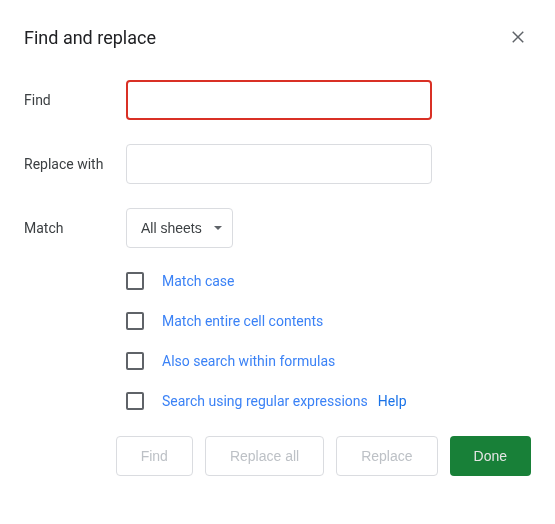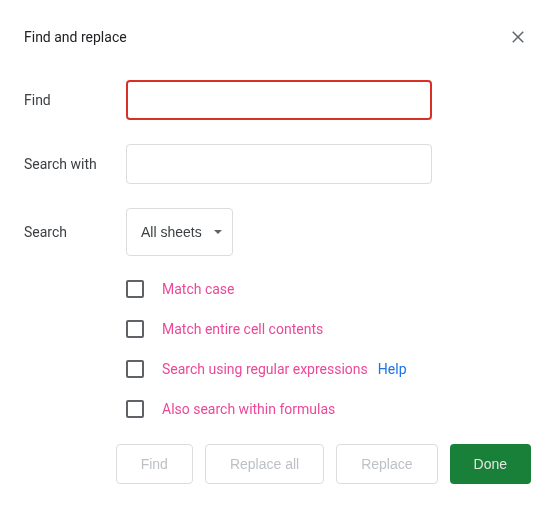--- a/index.html
+++ b/index.html
@@ -19,21 +19,21 @@
       padding: 24px;
       position: relative;
     }
     .header {
       display: flex;
       justify-content: space-between;
       align-items: center;
       margin-bottom: 30px;
     }
     .title {
-      font-size: 14px;
+      font-size: 18px;
       font-weight: 400;
       color: #202124;
     }
     .close-btn {
       background: none;
       border: none;
       cursor: pointer;
       color: #5f6368;
       padding: 4px;
       display: flex;
@@ -61,21 +61,21 @@
       outline: none;
     }
     .text-input.highlighted {
       border: 2.5px solid #d93025;
     }
     .select-wrap {
       position: relative;
       display: inline-block;
     }
     .select-btn {
-      height: 48px;
+      height: 40px;
       border: 1px solid #dadce0;
       border-radius: 4px;
       background: #fff;
       padding: 0 30px 0 14px;
       font-size: 14px;
       color: #3c4043;
       cursor: pointer;
       display: flex;
       align-items: center;
       position: relative;
@@ -104,21 +104,21 @@
       width: 18px;
       height: 18px;
       border: 2px solid #5f6368;
       border-radius: 2px;
       margin-right: 18px;
       cursor: pointer;
       flex-shrink: 0;
     }
     .checkbox-label {
       font-size: 14px;
-      color: #ec4899;
+      color: #3b82f6;
     }
     .help-link {
       color: #1a73e8;
       text-decoration: none;
       margin-left: 10px;
       font-size: 14px;
       cursor: pointer;
     }
     .button-bar {
       display: flex;
@@ -162,26 +162,26 @@
       </svg>
     </button>
   </div>
 
   <div class="form-row">
     <div class="form-label">Find</div>
     <input type="text" class="text-input highlighted" value="" style="">
   </div>
 
   <div class="form-row">
-    <div class="form-label">Search with</div>
+    <div class="form-label">Replace with</div>
     <input type="text" class="text-input" value="" style="">
   </div>
 
   <div class="form-row">
-    <div class="form-label">Search</div>
+    <div class="form-label">Match</div>
     <div class="select-wrap">
       <button class="select-btn">
         <span>All sheets</span>
         <span class="select-arrow"></span>
       </button>
     </div>
   </div>
 
   <div class="checkbox-group">
 
@@ -190,27 +190,27 @@
       <span class="checkbox-label">Match case</span>
     </div>
 
     <div class="checkbox-row">
       <div class="checkbox"></div>
       <span class="checkbox-label">Match entire cell contents</span>
     </div>
 
     <div class="checkbox-row">
       <div class="checkbox"></div>
+      <span class="checkbox-label">Also search within formulas</span>
+    </div>
+
+    <div class="checkbox-row">
+      <div class="checkbox"></div>
       <span class="checkbox-label">Search using regular expressions</span>
       <a class="help-link">Help</a>
-    </div>
-
-    <div class="checkbox-row">
-      <div class="checkbox"></div>
-      <span class="checkbox-label">Also search within formulas</span>
     </div>
 
   </div>
 
   <div class="button-bar">
     <button class="btn disabled">Find</button>
     <button class="btn disabled">Replace all</button>
     <button class="btn disabled">Replace</button>
     <button class="btn primary">Done</button>
   </div>

